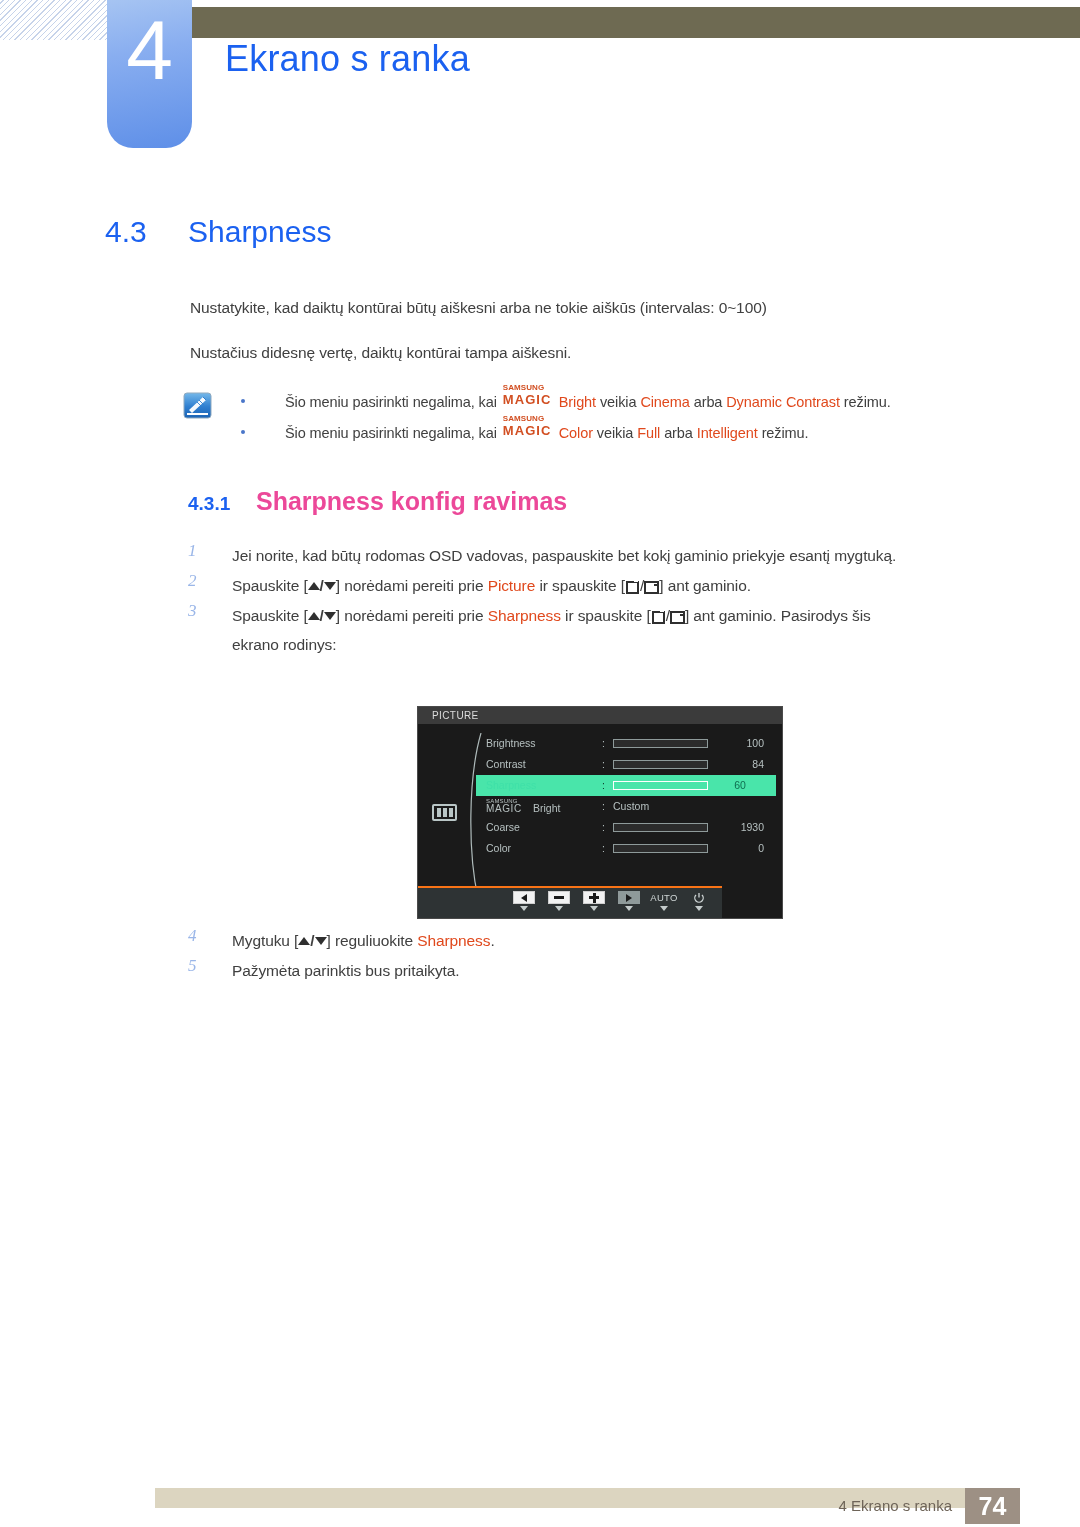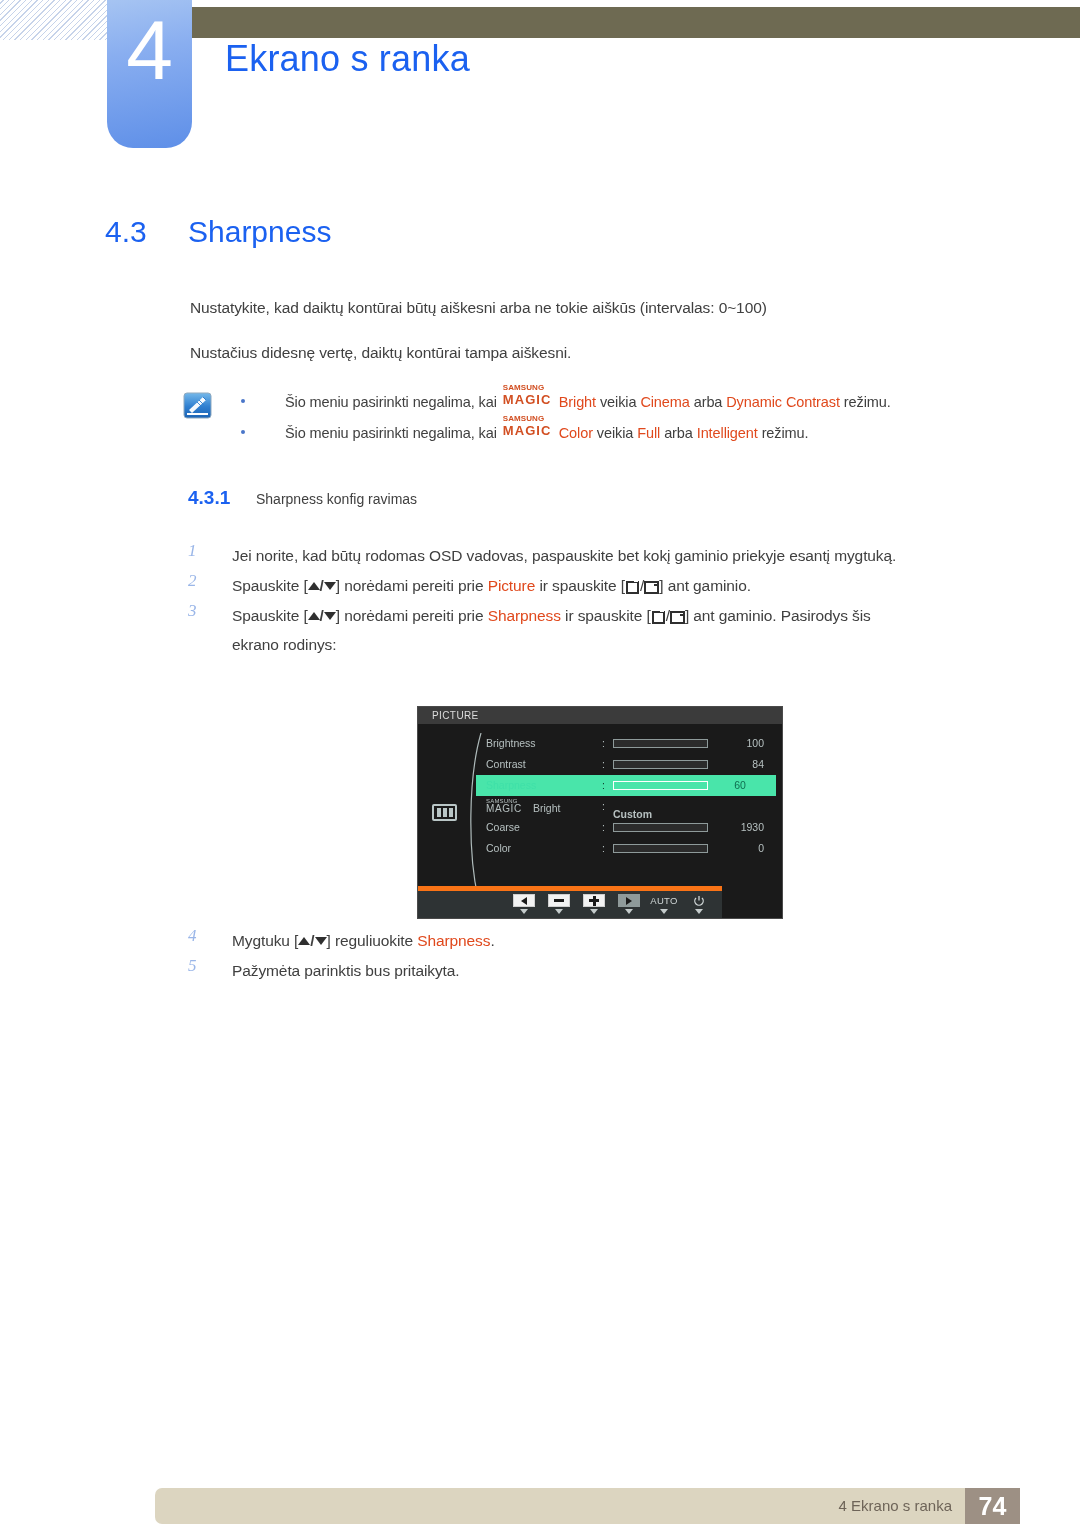--- a/index.html
+++ b/index.html
@@ -92,23 +92,23 @@
     display: flex;
     align-items: baseline;
   }
   .h3-num {
     font-size: 19px;
     color: #1b61f0;
     font-weight: bold;
     width: 68px;
   }
   .h3-text {
-    font-size: 14px;
-    color: #404040;
-    font-weight: normal;
+    font-size: 25px;
+    color: #ec4899;
+    font-weight: bold;
   }
 
   
   .para {
     position: absolute;
     left: 190px;
     font-size: 15.5px;
     color: #404040;
     letter-spacing: -0.1px;
   }
@@ -350,25 +350,24 @@
     position: absolute;
     left: 240px; top: 0px;
     width: 48px;
     text-align: right;
     font-size: 10.5px;
     color: #b6c0c0;
     line-height: 21px;
   }
   .osd-valtext {
     position: absolute;
-    left: 137px; top: 8px;
+    left: 137px; top: 0px;
     font-size: 10.5px;
     color: #b6c0c0;
     line-height: 21px;
-    font-weight: bold;
   }
   .osd-row.sel {
     background: #49e5aa;
   }
   .osd-row.sel .osd-colon { color: #0f3a2a; }
   .osd-row.sel .osd-bar {
     border-color: #ffffff;
     background: transparent;
   }
   .osd-row.sel .osd-bar .fill { background: #ffffff; }
@@ -408,21 +407,21 @@
     color: #b6c0c0;
     margin-left: 3px;
   }
 
   .osd-toolbar {
     position: absolute;
     left: 0; bottom: 0;
     width: 304px;
     height: 32px;
     background: #2e3334;
-    border-top: 5px solid #f97316;
+    border-top: 2px solid #f97316;
     box-sizing: border-box;
   }
   .osd-tools {
     position: absolute;
     right: 10px; top: 3px;
     display: flex;
     gap: 9px;
   }
   .tool {
     width: 26px;
@@ -473,23 +472,22 @@
   .sg-minus { width: 10px; height: 3px; background: #1a1a1a; }
   .sg-plus { position: relative; width: 10px; height: 10px; }
   .sg-plus::before { content:""; position:absolute; left:0; top:3.5px; width:10px; height:3px; background:#1a1a1a; }
   .sg-plus::after  { content:""; position:absolute; left:3.5px; top:0; width:3px; height:10px; background:#1a1a1a; }
 
   
   .footer {
     position: absolute;
     left: 155px; top: 1488px;
     width: 865px;
-    height: 36px;
+    height: 20px;
     background: #dcd5c0;
-    border-radius: 7px;
   }
   .footer-text {
     position: absolute;
     right: 68px; top: 0;
     height: 36px;
     line-height: 36px;
     font-size: 15px;
     color: #6e6458;
   }
   .footer-page {

